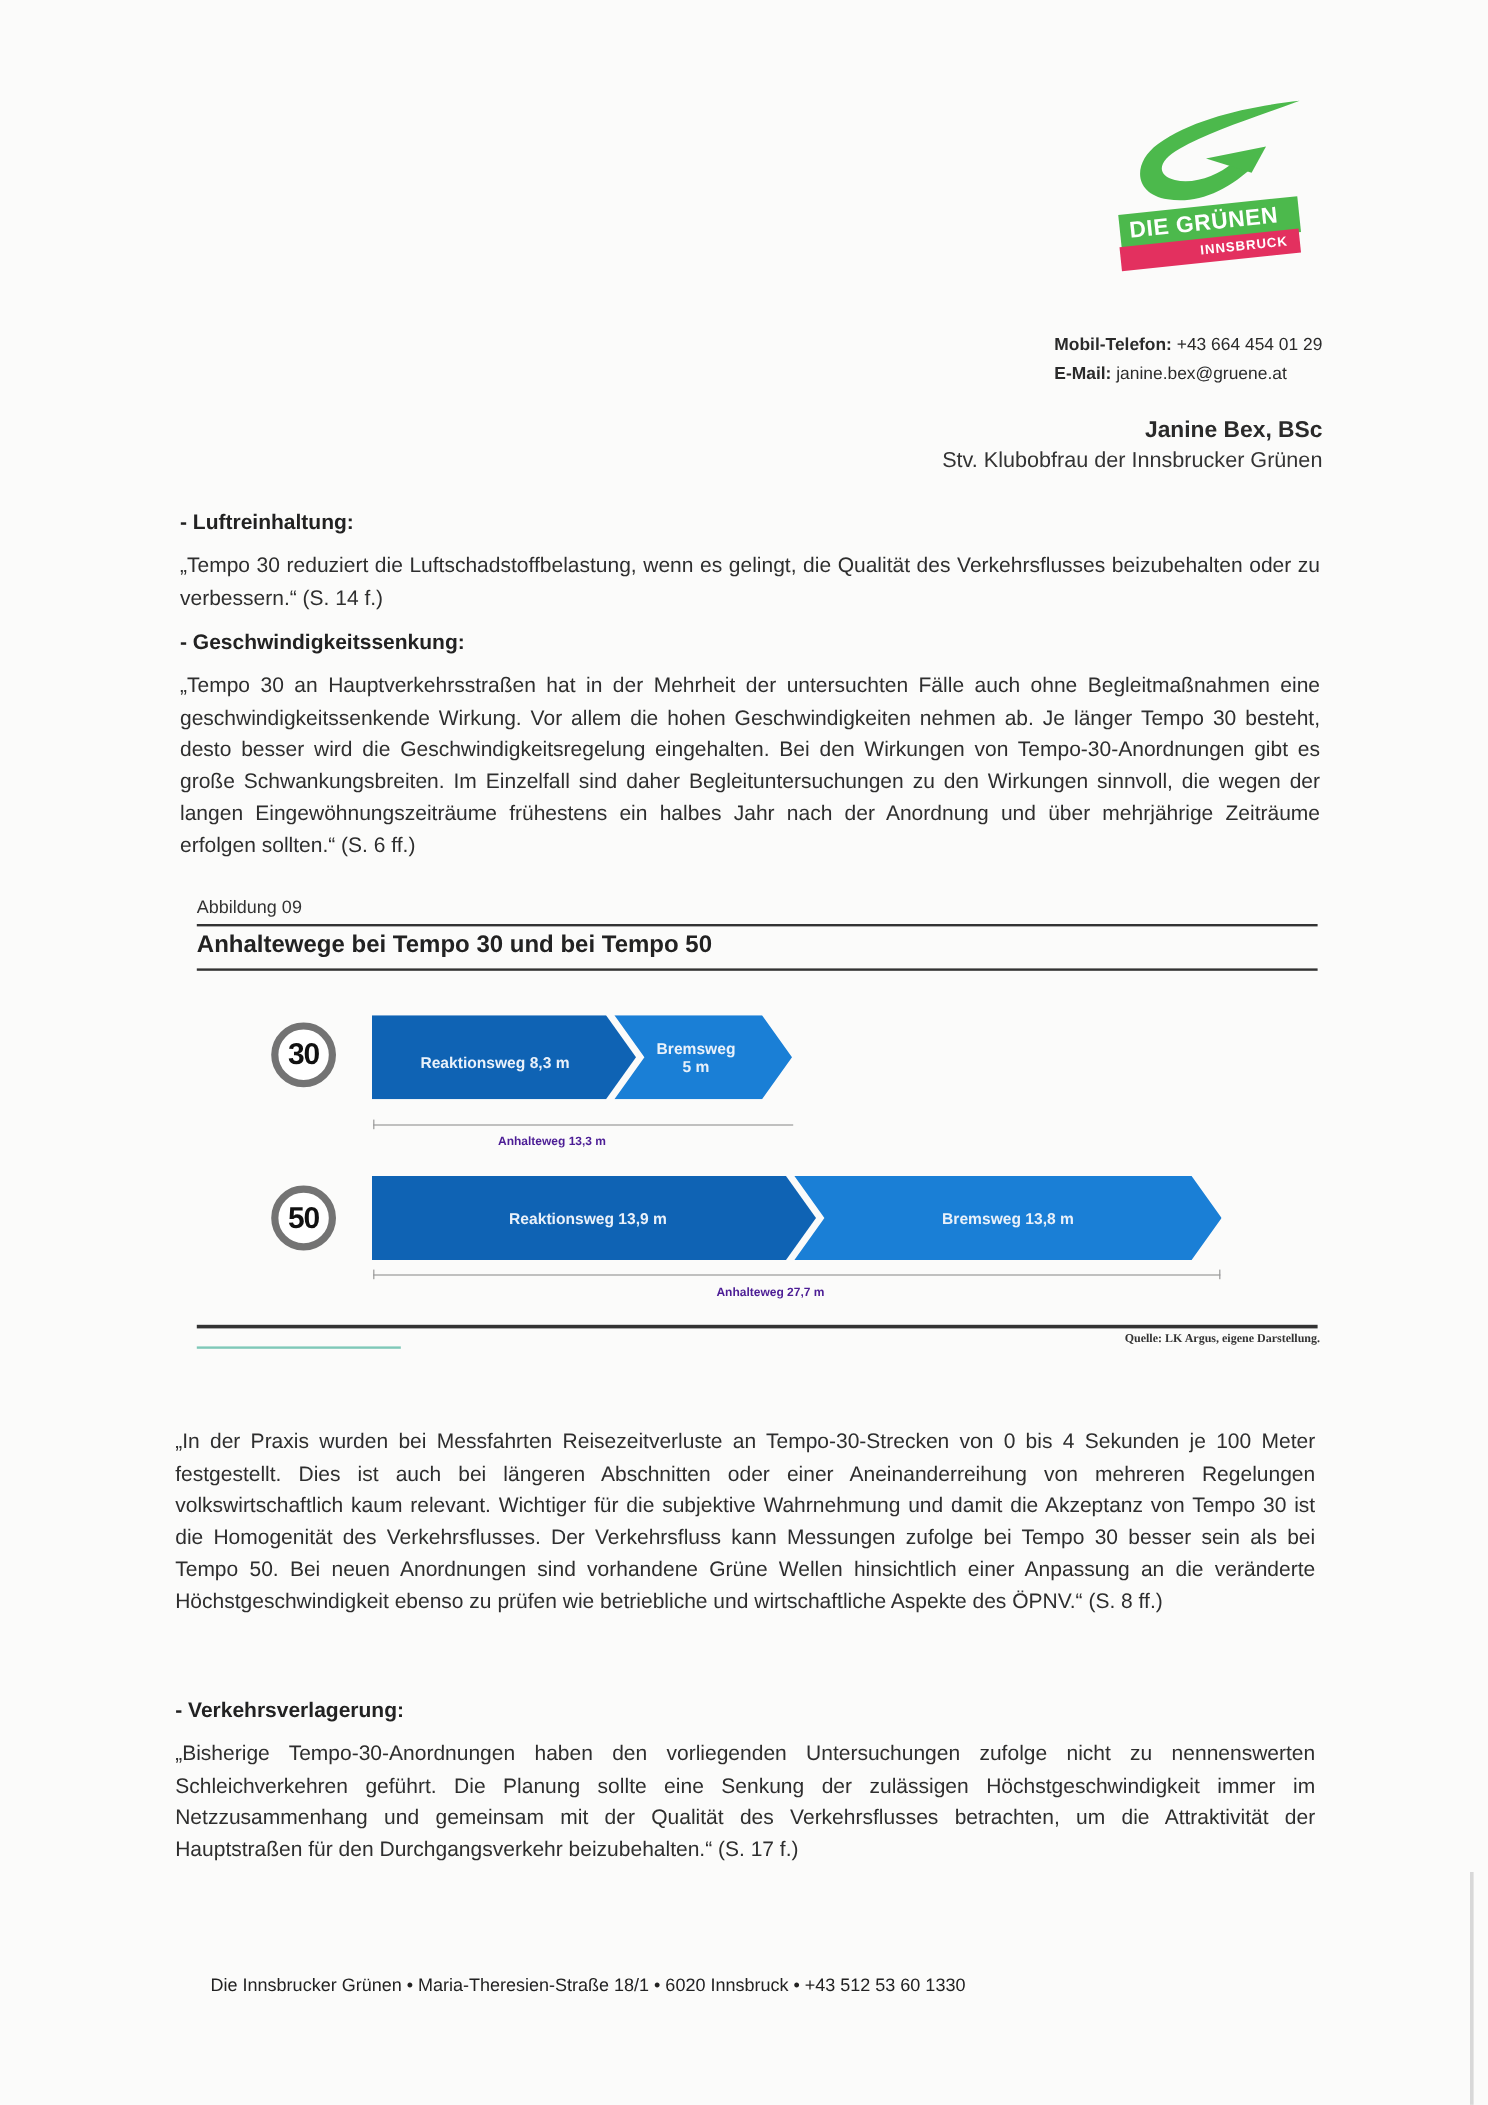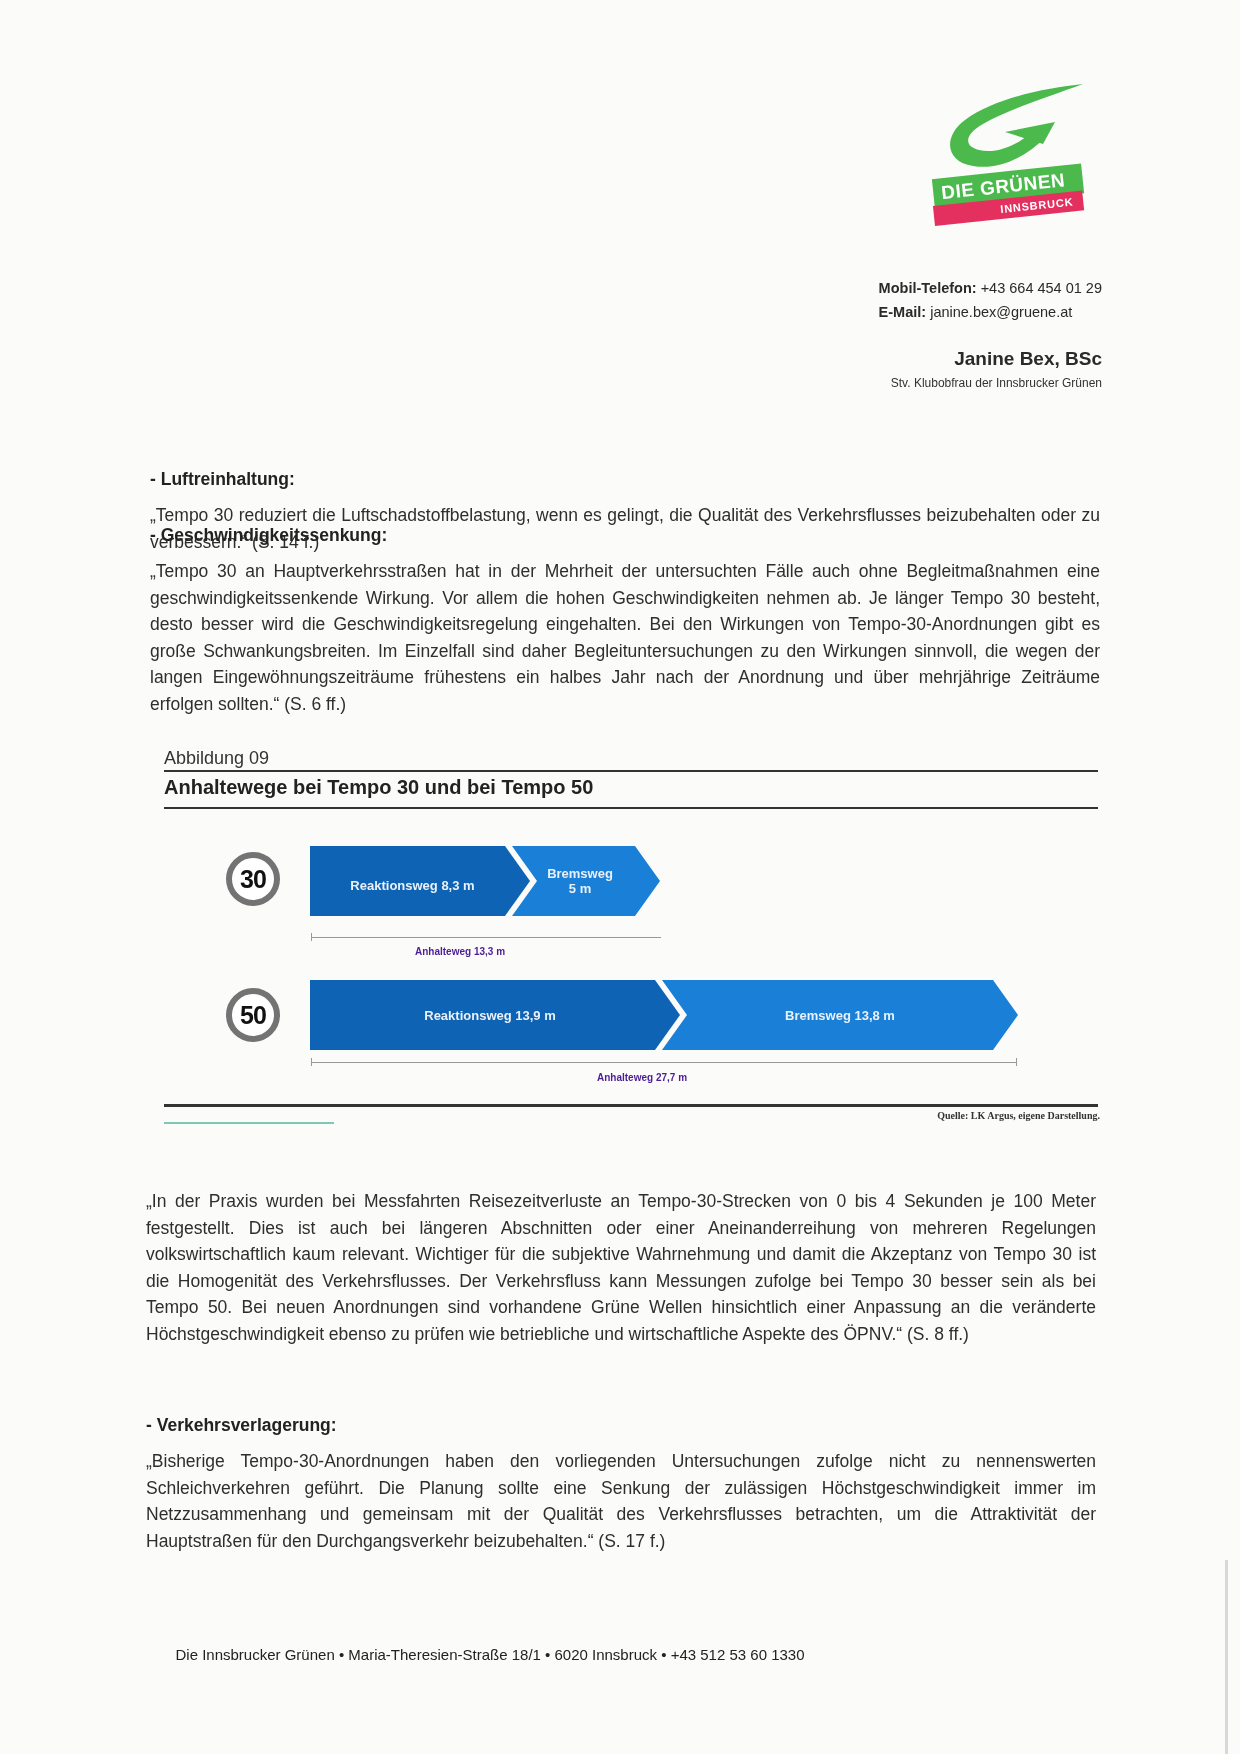--- a/index.html
+++ b/index.html
@@ -23,29 +23,29 @@
     background: #e3305f; transform: rotate(-6deg); transform-origin: left bottom;
     color: #fff; font-weight: bold; font-size: 11px; letter-spacing: 0.8px;
     display: flex; align-items: center; justify-content: flex-end; padding-right: 10px; box-sizing: border-box;
   }
 
   
   .contact { right: 138px; top: 276px; text-align: left; font-size: 14.5px; line-height: 24px; }
   .contact b { font-weight: bold; }
   .author { right: 138px; top: 346px; text-align: right; }
   .author-name { font-size: 19px; font-weight: bold; line-height: 26px; }
-  .author-role { font-size: 12px; line-height: 22px; color: #333; }
+  .author-role { font-size: 18px; line-height: 22px; color: #333; }
 
   
   .section { left: 150px; width: 950px; }
   .h { font-weight: bold; font-size: 17.5px; line-height: 26px; color: #222; }
   .p { font-size: 17.5px; line-height: 26.5px; text-align: justify; color: #2e2e2e; }
 
   
-  .fig-label { left: 164px; top: 748px; font-size: 18px; color: #333; }
+  .fig-label { left: 164px; top: 748px; font-size: 15px; color: #333; }
   .fig-rule { left: 164px; width: 934px; background: #333; }
   .fig-title { left: 164px; top: 776px; font-size: 20px; font-weight: bold; color: #222; }
 
   .sign {
     width: 54px; height: 54px; border-radius: 50%; box-sizing: border-box;
     border: 6px solid #737373; background: #fff;
     display: flex; align-items: center; justify-content: center;
     font-weight: bold; font-size: 25px; color: #111; letter-spacing: -1px;
   }
   .bar-text {
@@ -84,21 +84,21 @@
     <b>E-Mail:</b>
     <span>janine.bex@gruene.at</span>
   </div>
 </div>
 
 <div class="abs author">
   <div class="author-name">Janine Bex, BSc</div>
   <div class="author-role">Stv. Klubobfrau der Innsbrucker Grünen</div>
 </div>
 
-<div class="abs section" style="top:422px;margin-top:44px;">
+<div class="abs section" style="top:422px;">
   <div class="h">- Luftreinhaltung:</div>
   <div class="p" style="margin-top:10px;">„Tempo 30 reduziert die Luftschadstoffbelastung, wenn es gelingt, die Qualität des Verkehrsflusses beizubehalten oder zu verbessern.“ (S. 14 f.)</div>
 </div>
 
 <div class="abs section" style="top:522px;">
   <div class="h">- Geschwindigkeitssenkung:</div>
   <div class="p" style="margin-top:10px;">„Tempo 30 an Hauptverkehrsstraßen hat in der Mehrheit der untersuchten Fälle auch ohne Begleitmaßnahmen eine geschwindigkeitssenkende Wirkung. Vor allem die hohen Geschwindigkeiten nehmen ab. Je länger Tempo 30 besteht, desto besser wird die Geschwindigkeitsregelung eingehalten. Bei den Wirkungen von Tempo-30-Anordnungen gibt es große Schwankungsbreiten. Im Einzelfall sind daher Begleituntersuchungen zu den Wirkungen sinnvoll, die wegen der langen Eingewöhnungszeiträume frühestens ein halbes Jahr nach der Anordnung und über mehrjährige Zeiträume erfolgen sollten.“ (S. 6 ff.)</div>
 </div>
 
 <div class="abs fig-label">Abbildung 09</div>

